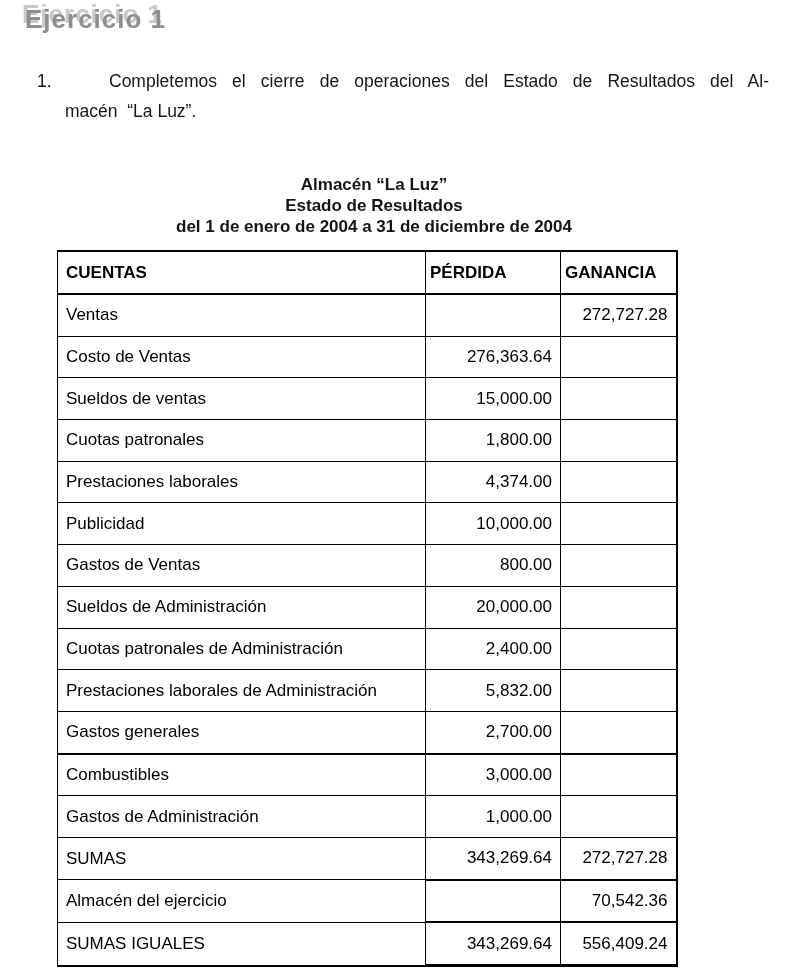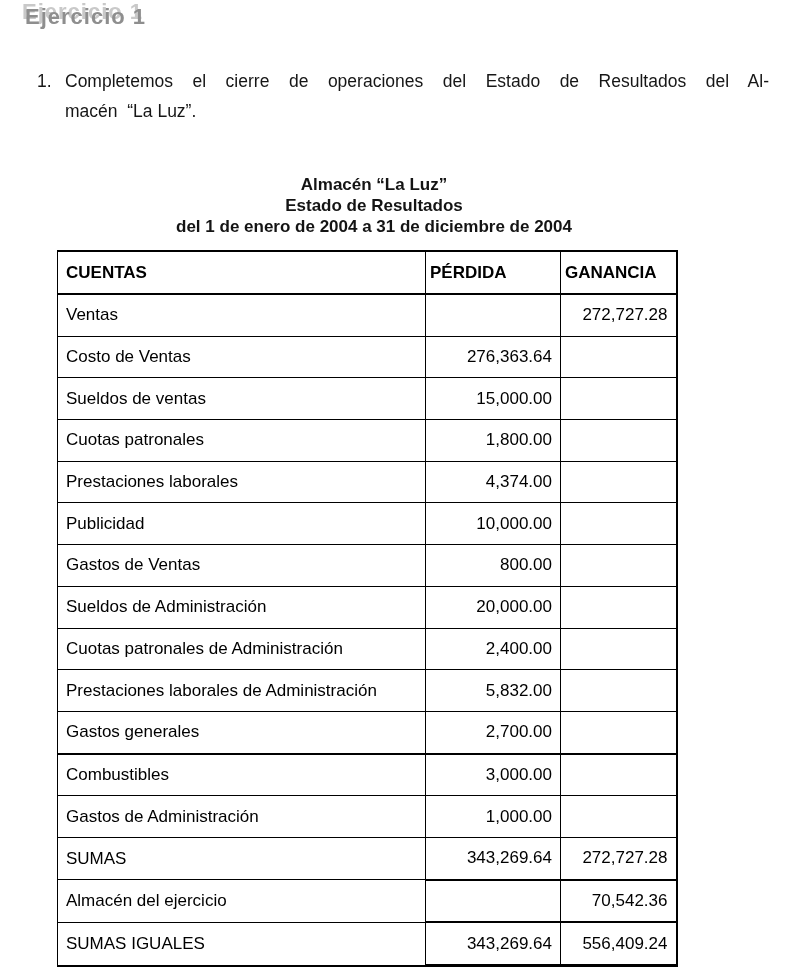--- a/index.html
+++ b/index.html
@@ -12,41 +12,41 @@
     color: #111111;
     overflow: hidden;
   }
 
   
   .page-title {
     position: absolute;
     left: 25px;
     top: 4px;
     margin: 0;
-    font-size: 22px;
+    font-size: 26px;
     font-weight: bold;
     letter-spacing: 1px;
     color: #8e8e8e;
     text-shadow: -3px -5px 0 #c9c9c9;
   }
 
   
   .instruction {
     position: absolute;
     left: 37px;
     top: 66px;
     width: 732px;
     display: flex;
     font-size: 17.5px;
     line-height: 30px;
     color: #161616;
   }
   .instruction .num { width: 28px; flex: 0 0 28px; }
   .instruction .text { width: 704px; }
-  .instr-line1 { text-align: justify; text-align-last: justify; }
+  .instr-line1 { text-align: justify; text-align-last: justify; margin-left: 44px; }
   .instr-line2 { white-space: pre-wrap; }
 
   
   .statement-heading {
     position: absolute;
     left: 57px;
     top: 174px;
     width: 634px;
     text-align: center;
     font-weight: bold;

